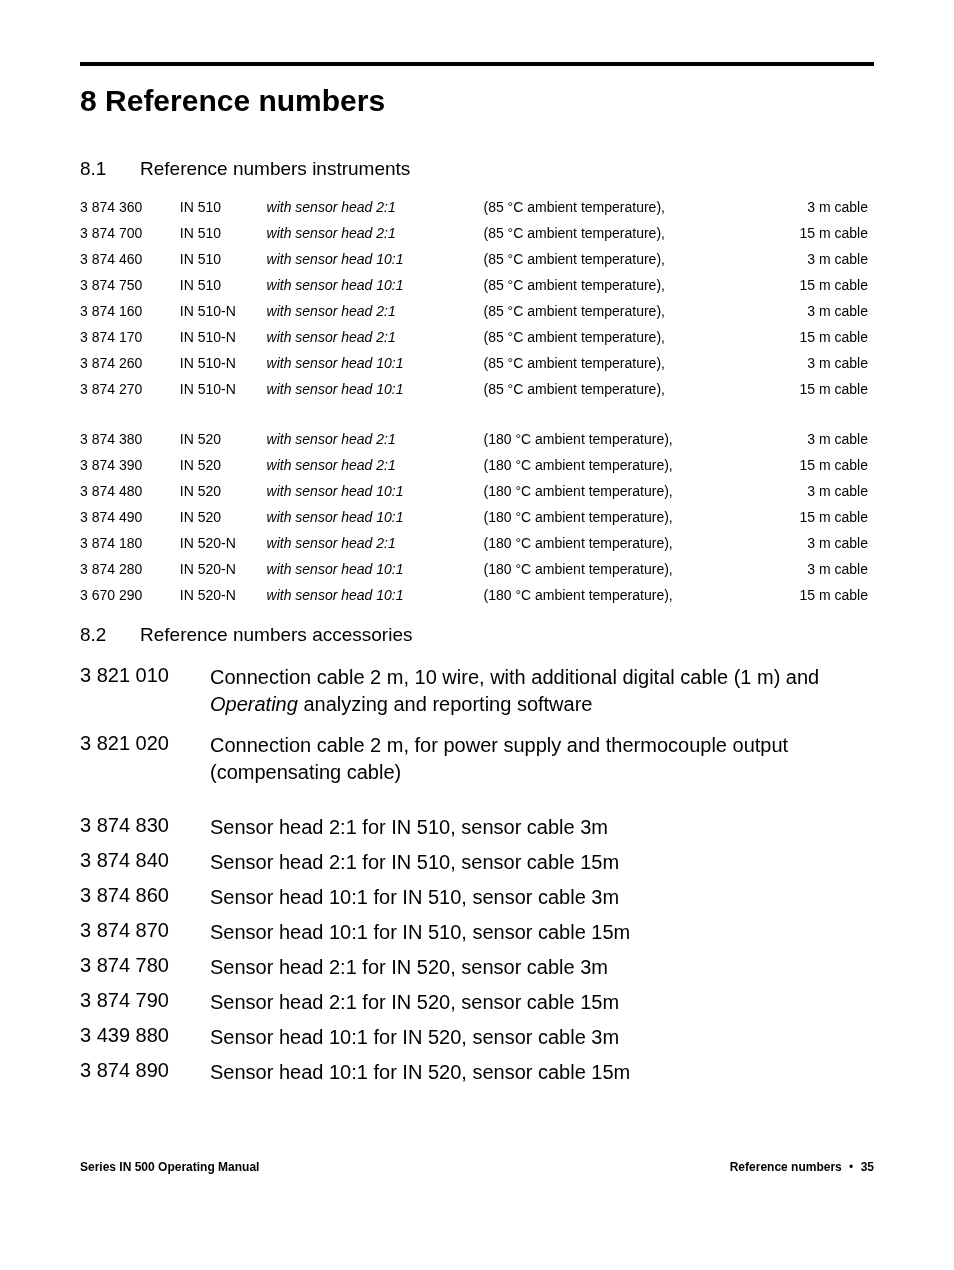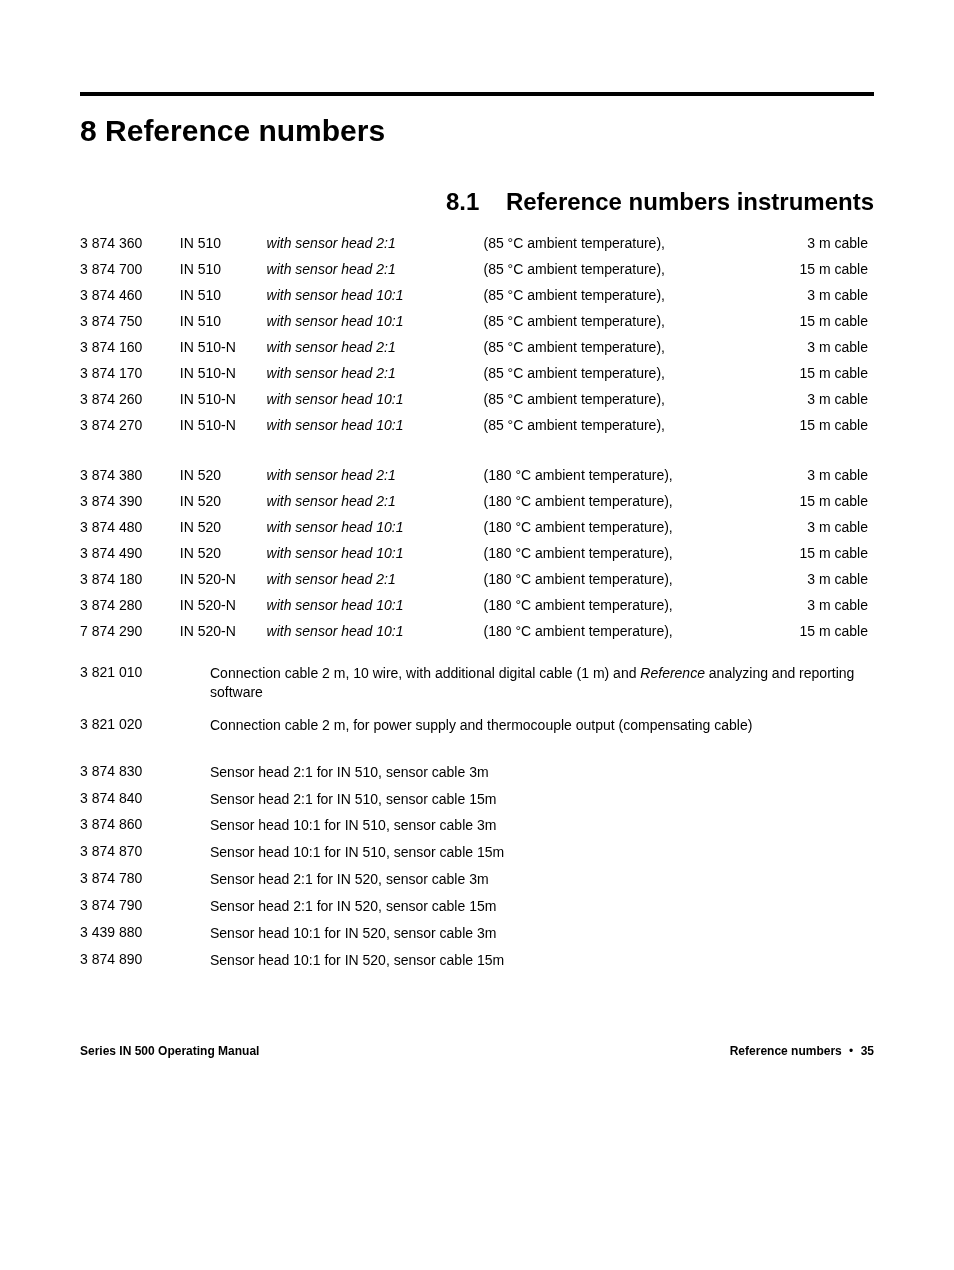--- a/index.html
+++ b/index.html
@@ -1,30 +1,30 @@
 <!DOCTYPE html>
 <html><head>
 <meta charset="utf-8">
 <style>
   * { box-sizing: border-box; margin: 0; padding: 0; }
   html, body { width: 954px; background: #fff; font-family: Verdana, Geneva, sans-serif; color: #000; }
-  .page { padding: 92px 80px 40px 80px; }
+  .page { padding: 62px 80px 40px 80px; }
   .rule { border-top: 4px solid #000; margin-bottom: 18px; }
   .chapter-title { font-size: 30px; font-weight: 700; margin-bottom: 40px; }
-  .section-head { font-size: 24px; font-weight: 700; margin-bottom: 14px; display:flex;justify-content:flex-end; }
+  .section-head { font-size: 19px; font-weight: 400; margin-bottom: 14px; display:flex; }
   .section-head .num { width: 60px; }
   table.instruments { border-collapse: collapse; width: 100%; font-size: 14px; margin-bottom: 16px; }
   table.instruments td { padding: 5px 6px 5px 0; white-space: nowrap; }
   table.instruments td.ref { width: 92px; }
   table.instruments td.model { width: 80px; }
   table.instruments td.head { width: 200px; font-style: italic; }
   table.instruments td.temp { width: 260px; }
   table.instruments td.cable { text-align: right; width: 100px; }
   tr.spacer td { height: 24px; }
-  .accessories { font-size: 14px; }
+  .accessories { font-size: 20px; }
   .acc-row { display:flex; padding: 4px 0; }
   .acc-row.wide { padding-bottom: 10px; }
   .acc-ref { width: 130px; flex-shrink:0; }
   .acc-desc { flex:1; line-height: 1.35; }
   .acc-desc .italic { font-style: italic; }
   .gap { height: 14px; }
   .footer { display:flex; justify-content: space-between; font-size: 12px; margin-top: 70px; gap: 35px; }
   .footer .left { font-weight: 700; }
   .footer .right { }
   .footer .right b { font-weight: 700; }
@@ -146,35 +146,39 @@
           <td class="cable">3 m cable</td>
         </tr>
         <tr>
           <td class="ref">3 874 280</td>
           <td class="model">IN 520-N</td>
           <td class="head">with sensor head 10:1</td>
           <td class="temp">(180 °C ambient temperature),</td>
           <td class="cable">3 m cable</td>
         </tr>
         <tr>
-          <td class="ref">7 874 290</td>
+          <td class="ref">3 670 290</td>
           <td class="model">IN 520-N</td>
           <td class="head">with sensor head 10:1</td>
           <td class="temp">(180 °C ambient temperature),</td>
           <td class="cable">15 m cable</td>
         </tr>
       </tbody>
   </table>
 
+  <div class="section-head">
+    <span class="num">8.2</span>
+    <span>Reference numbers accessories</span>
+  </div>
 
   <div class="accessories">
     <div id="acc-top">
         <div class="acc-row wide">
           <div class="acc-ref">3 821 010</div>
-          <div class="acc-desc">Connection cable 2 m, 10 wire, with additional digital cable (1 m) and <span class="italic">Reference</span> analyzing and reporting software</div>
+          <div class="acc-desc">Connection cable 2 m, 10 wire, with additional digital cable (1 m) and <span class="italic">Operating</span> analyzing and reporting software</div>
         </div>
         <div class="acc-row wide">
           <div class="acc-ref">3 821 020</div>
           <div class="acc-desc">Connection cable 2 m, for power supply and thermocouple output (compensating cable)</div>
         </div>
       </div>
     <div class="gap"></div>
     <div id="acc-heads">
         <div class="acc-row">
           <div class="acc-ref">3 874 830</div>

